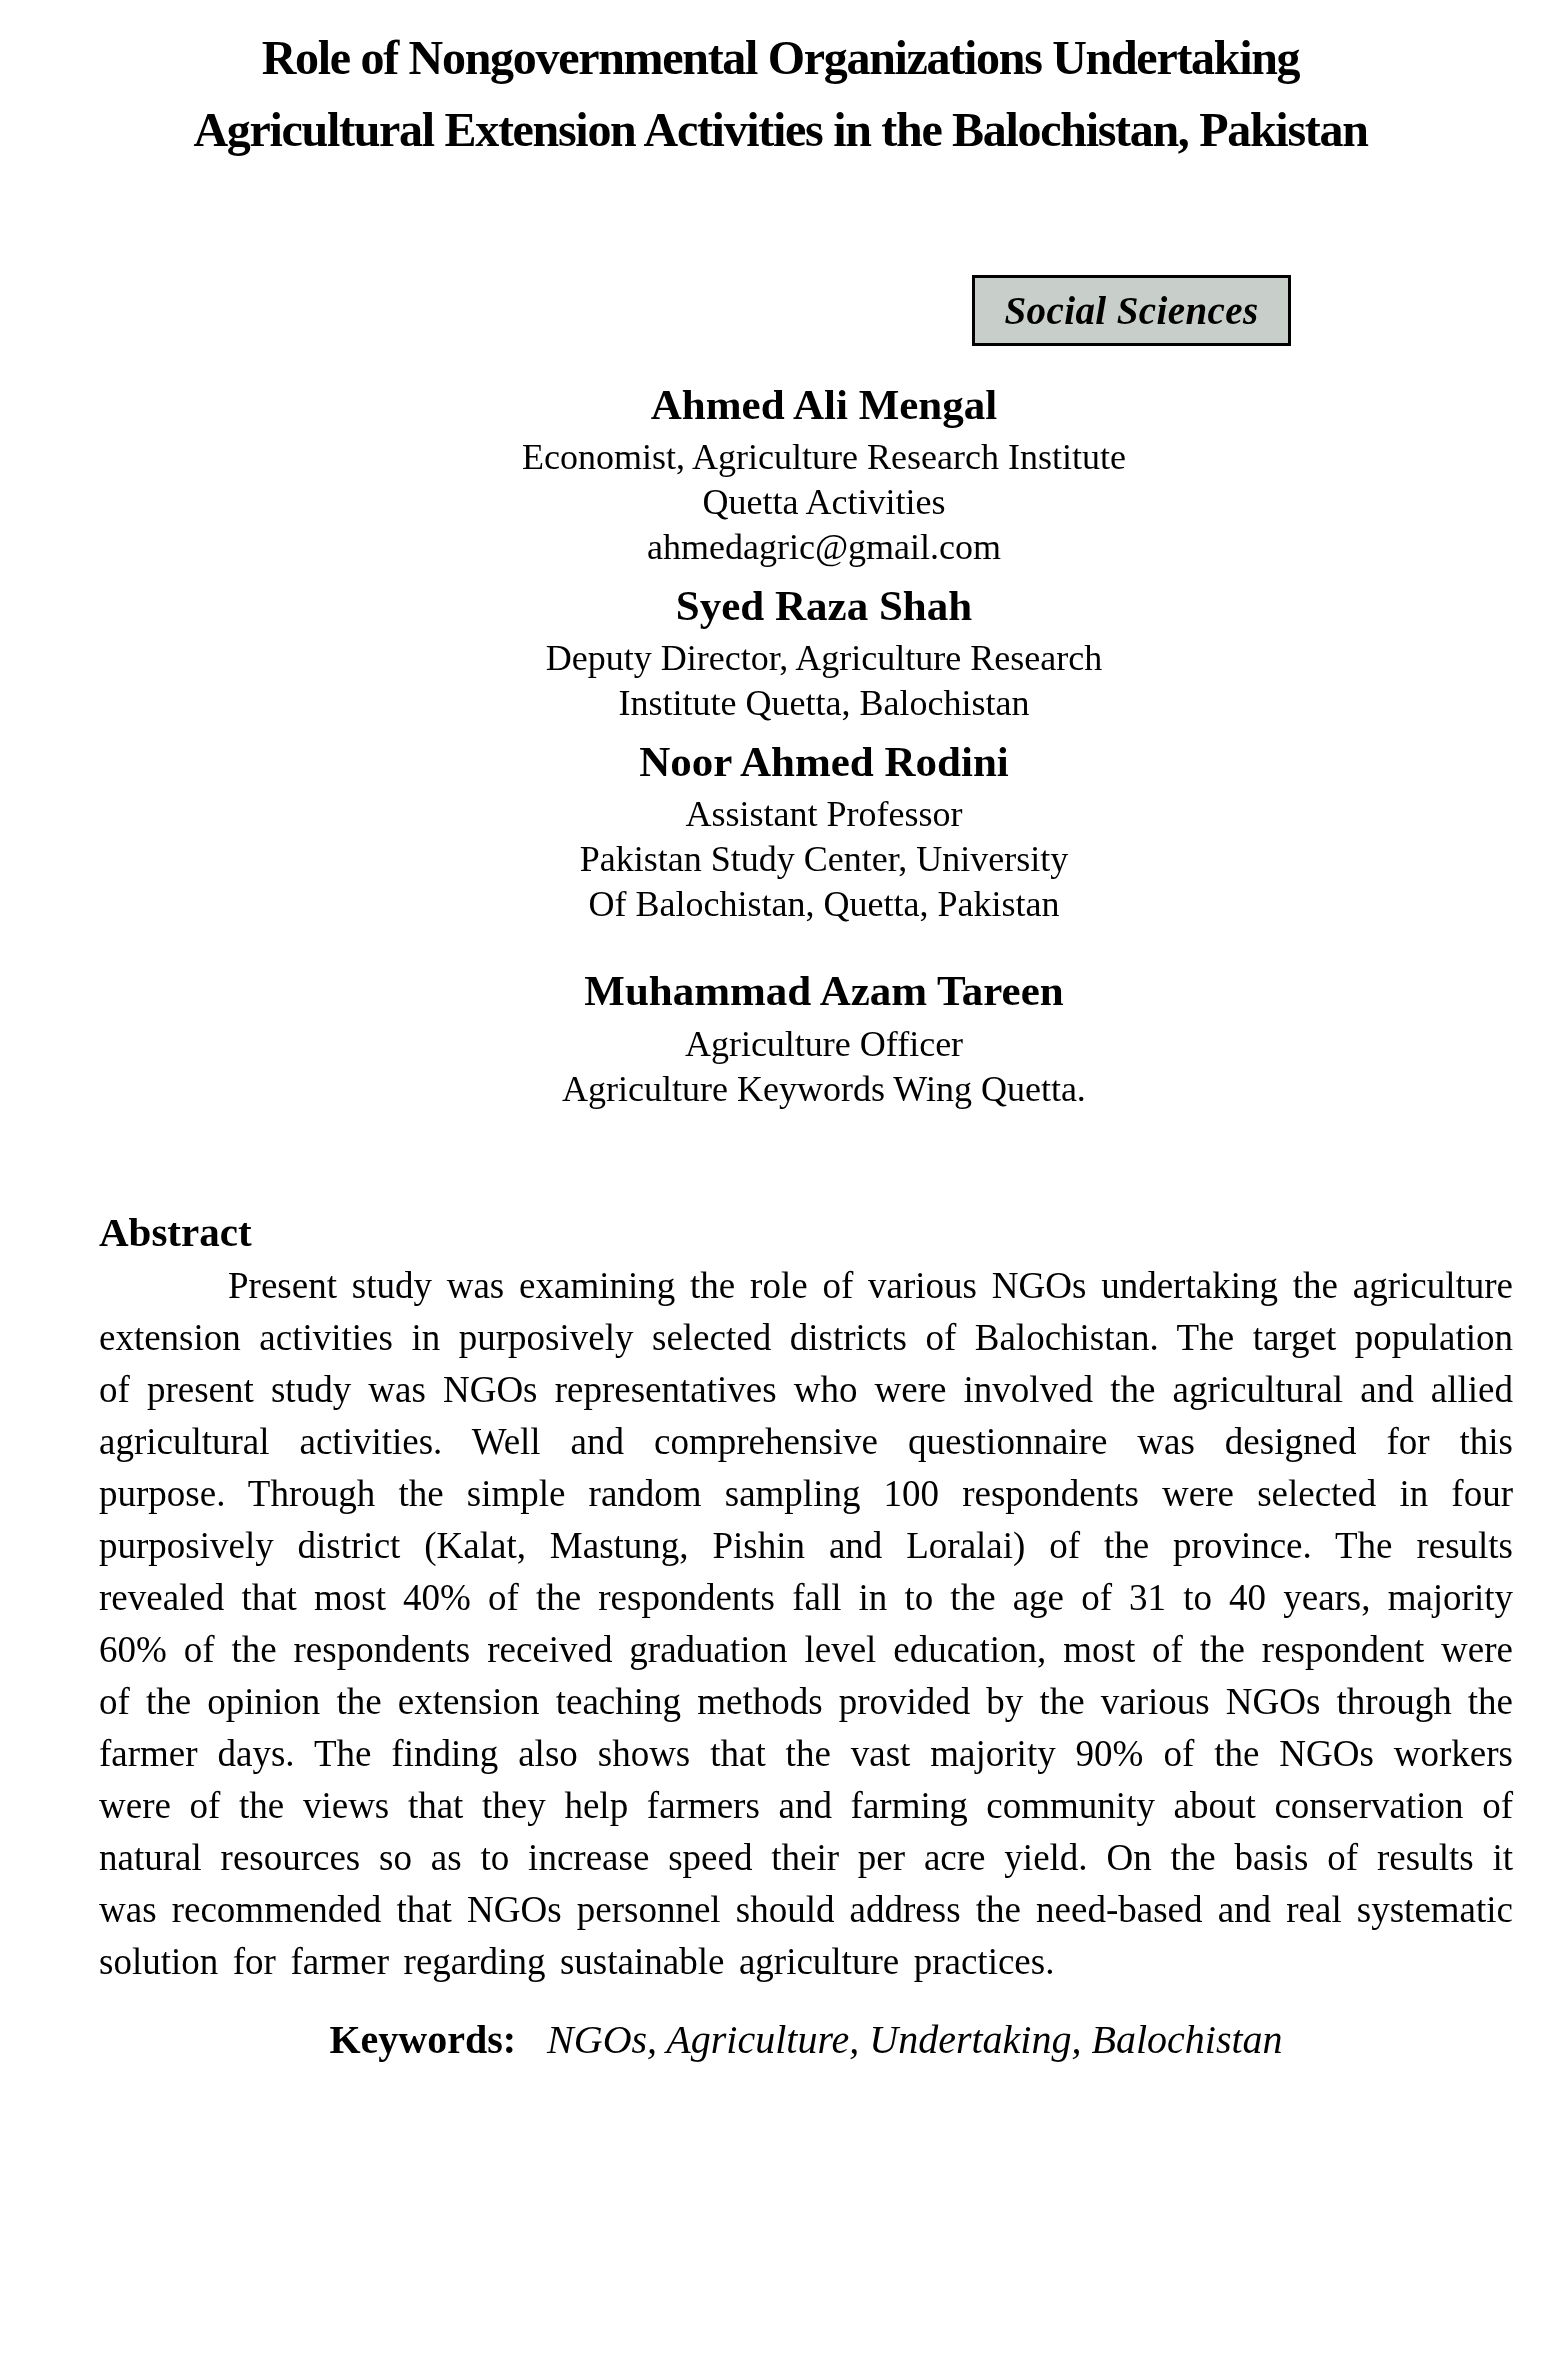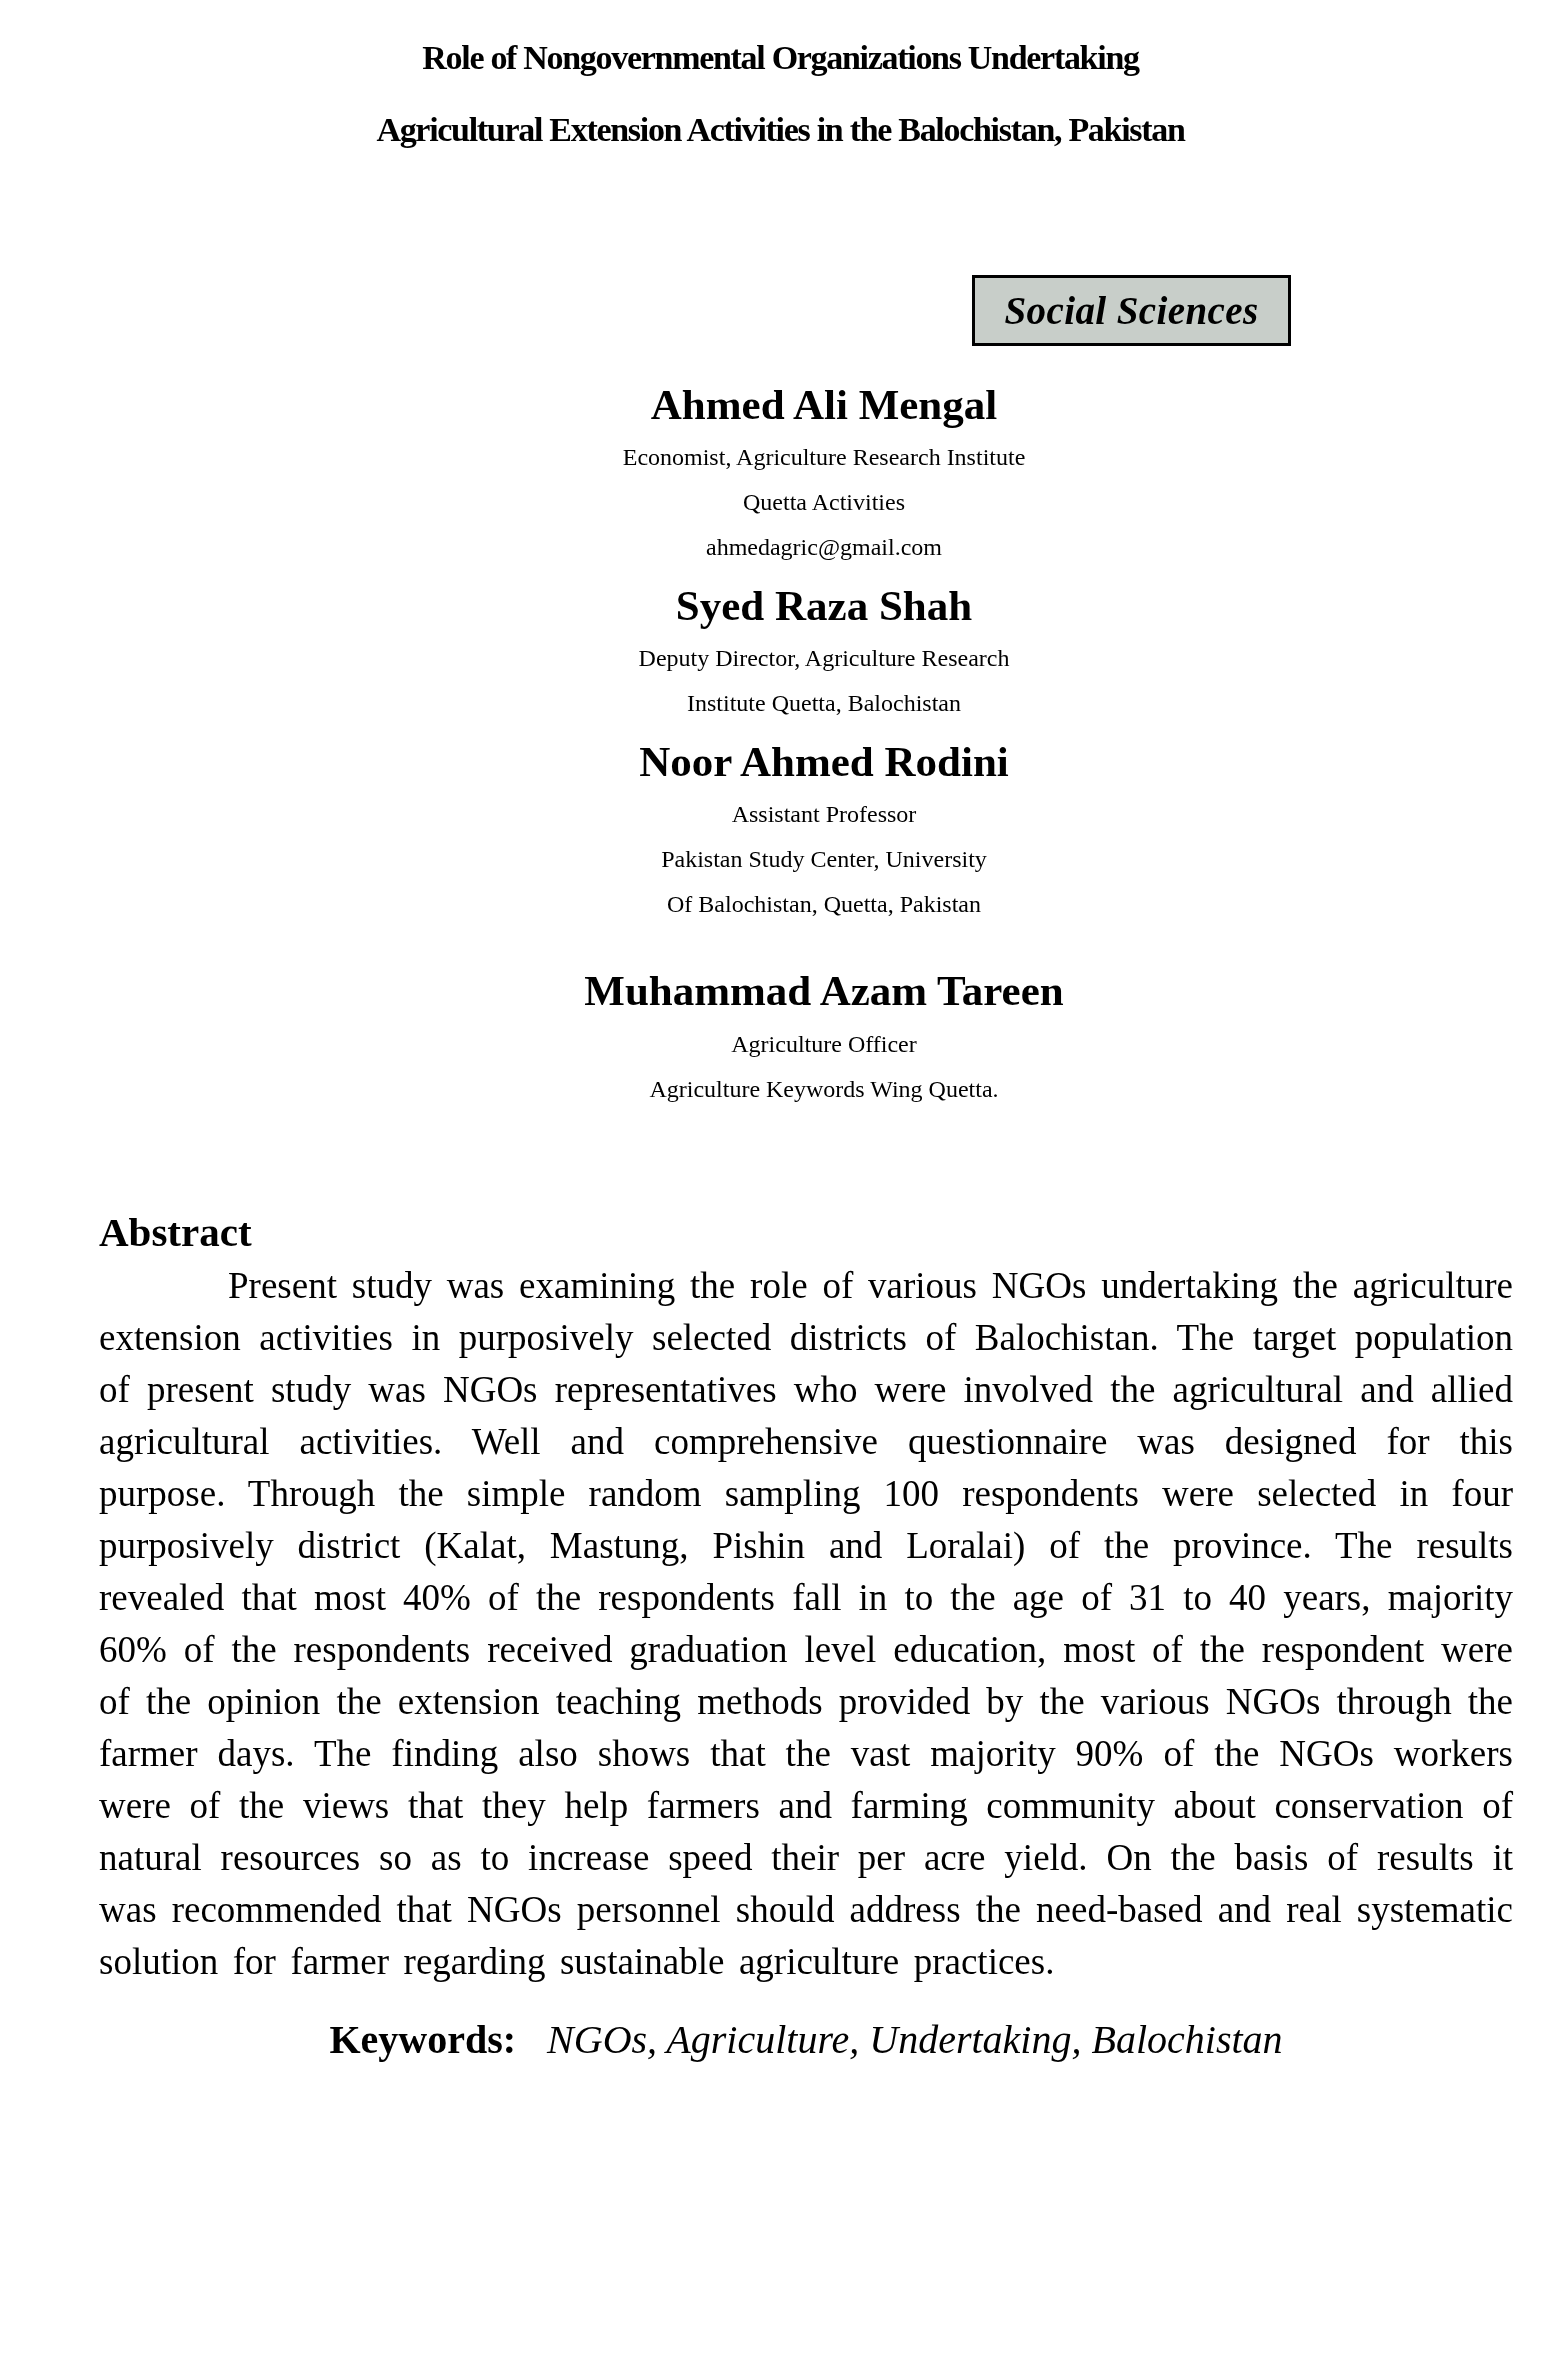--- a/index.html
+++ b/index.html
@@ -16,21 +16,21 @@
     font-family: "Liberation Serif", "DejaVu Serif", serif;
     overflow: hidden;
   }
   
   .title-wrap {
     margin-top: 22px;
     width: 100%;
     text-align: center;
   }
   .title-line {
-    font-size: 34px;
+    font-size: 48px;
     font-weight: bold;
     line-height: 72px;
     letter-spacing: -1.3px;
     white-space: nowrap;
   }
   
   .category-box {
     position: absolute;
     left: 972px;
     top: 275px;
@@ -61,21 +61,21 @@
   }
   .author-block { margin-bottom: 10.7px; }
   .author-block.gap-before { margin-top: 39px; }
   .author-name {
     font-size: 43px;
     font-weight: bold;
     line-height: 50px;
     margin-bottom: 5.3px;
   }
   .author-line {
-    font-size: 24px;
+    font-size: 36px;
     line-height: 45px;
   }
   
   .abstract-heading {
     margin-top: 95px;
     font-size: 41px;
     font-weight: bold;
     line-height: 50px;
   }
   .abstract-text {

